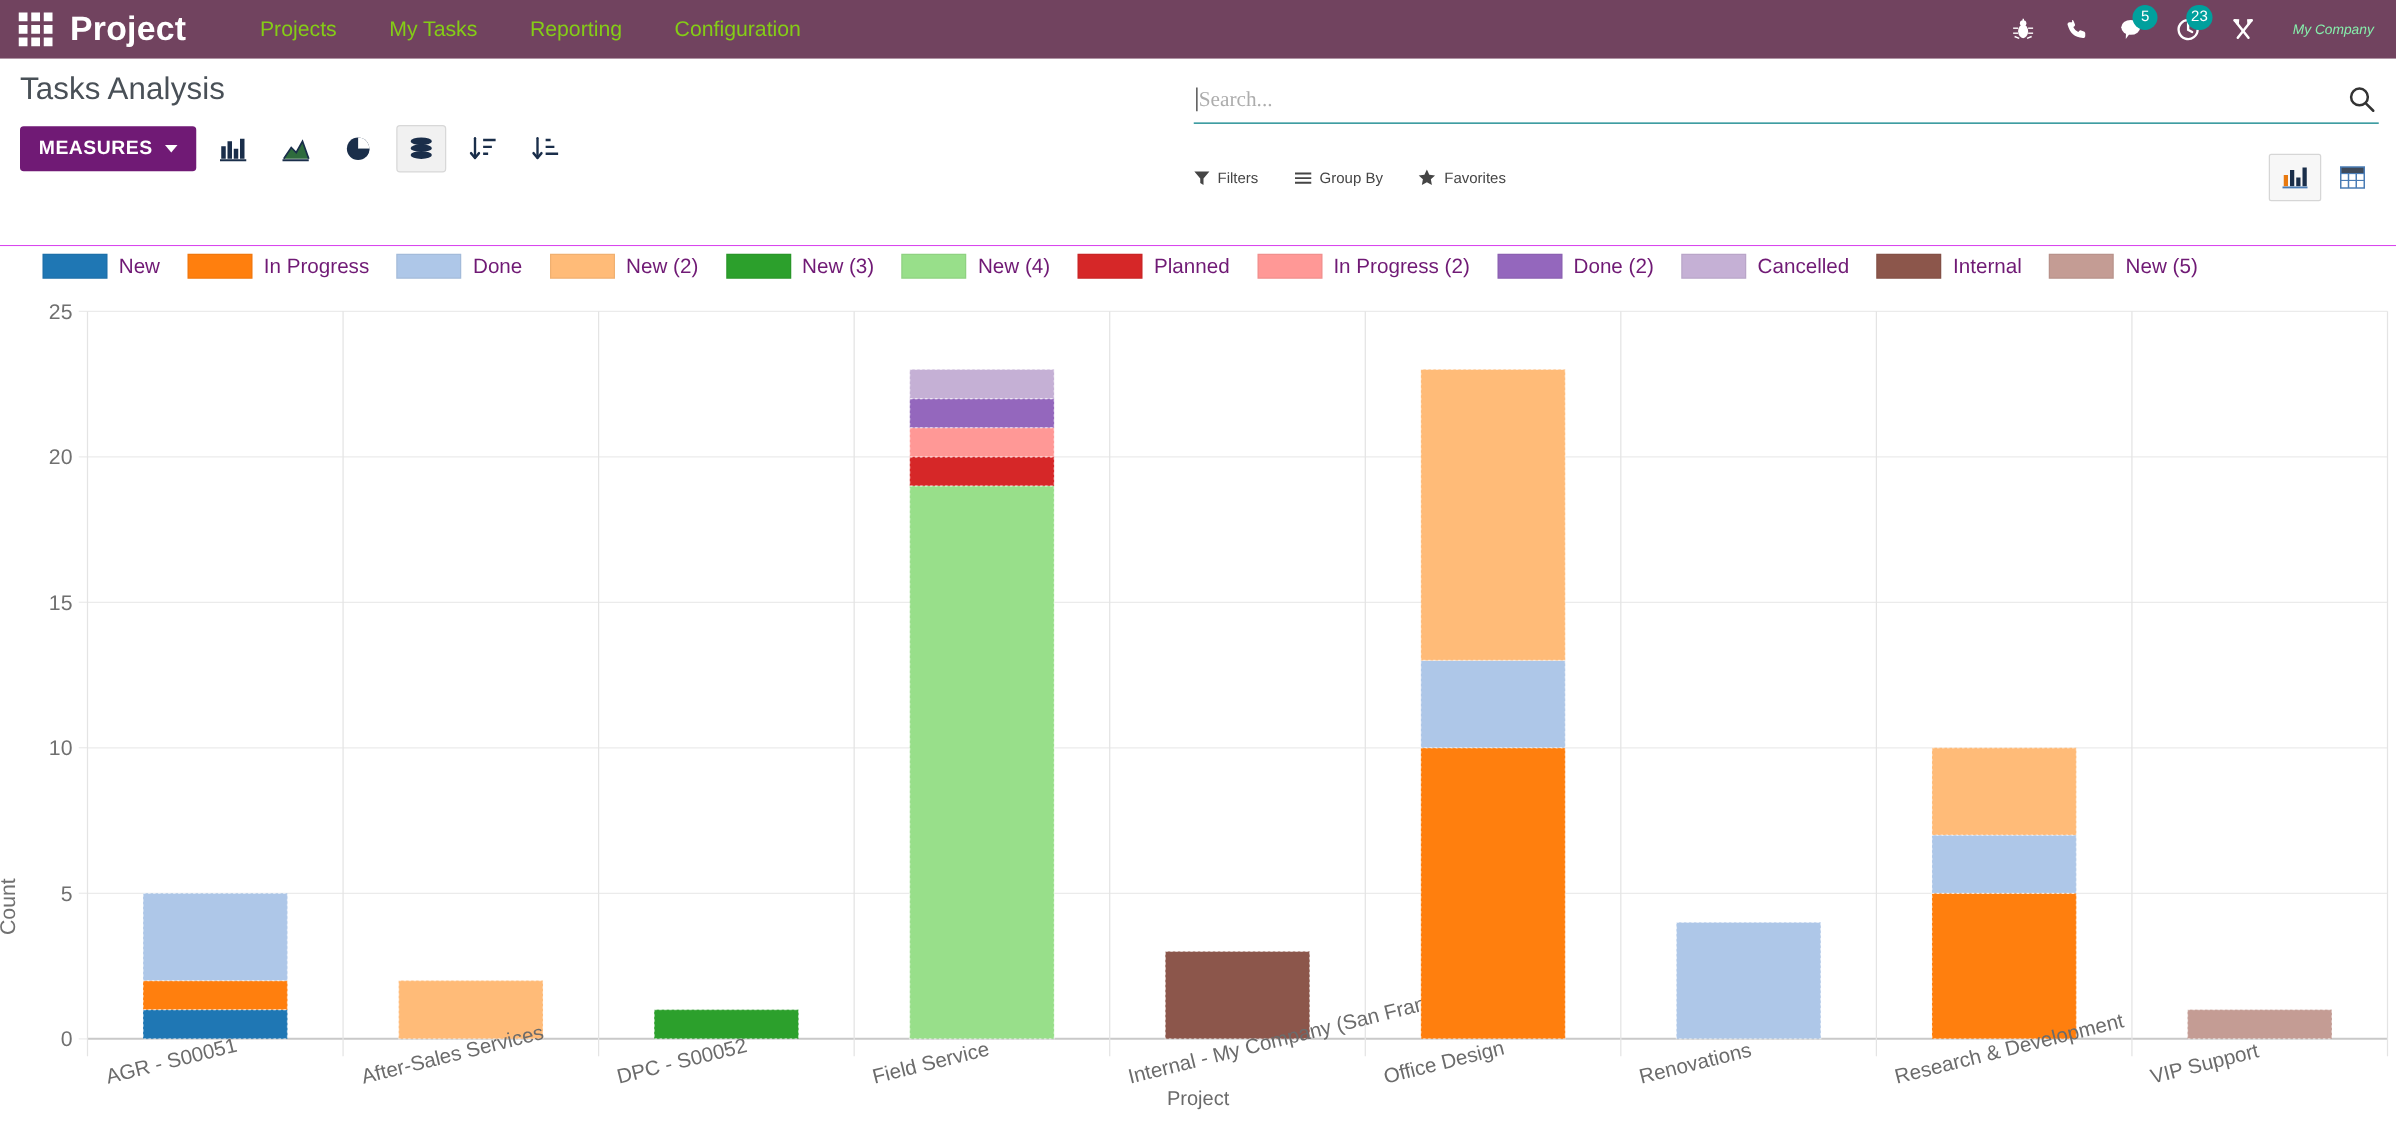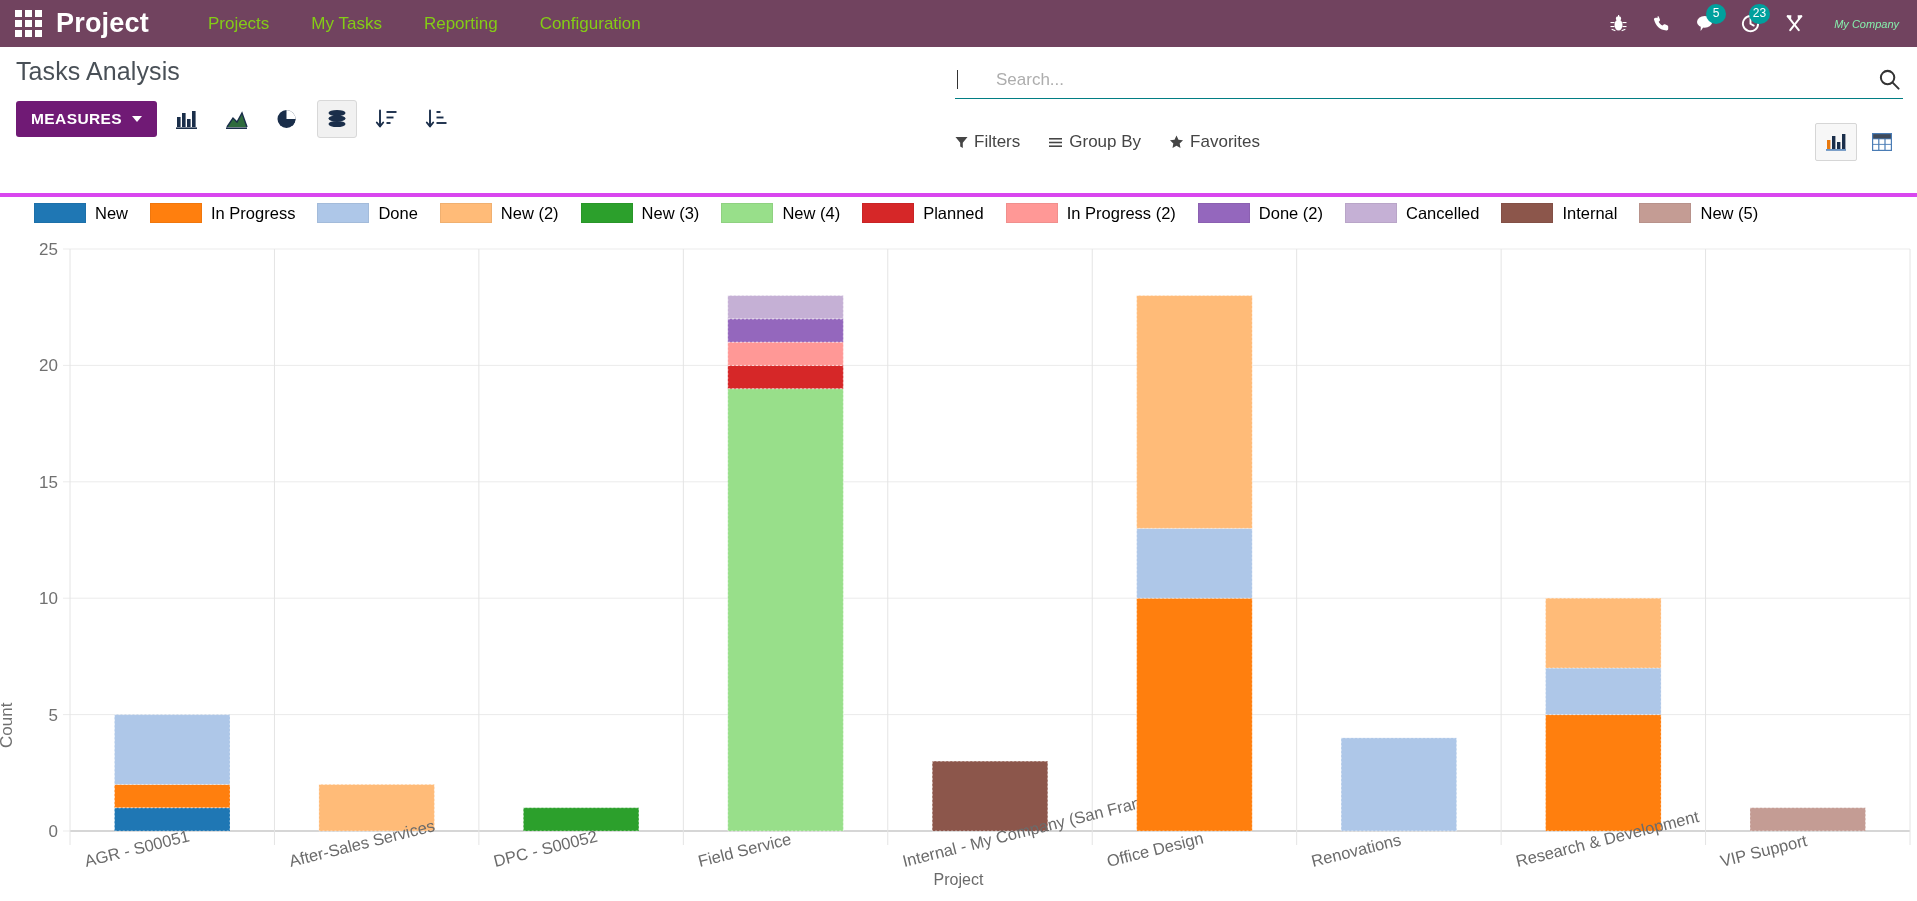--- a/index.html
+++ b/index.html
@@ -70,21 +70,21 @@
       radial-gradient(circle at 50% 12%, #3b2a1d 0 40%, transparent 41%),
       linear-gradient(160deg, #9a7f63, #6d5a46);
     border: 1px solid rgba(255,255,255,.3);
     flex: none;
   }
   .user-name { font-size: 17px; color: #f3eef2; }
 
   
   .control-panel {
     background: #ffffff;
-    border-bottom: 4px solid #d946ef;
+    border-bottom: 1px solid #d946ef;
     padding: 0;
     position: relative;
     height: 150px;
   }
   .cp-left {
     position: absolute; left: 16px; top: 10px; width: 900px;
   }
   .page-title {
     font-size: 25px; color: #495057; font-weight: 400;
     margin-bottom: 14px; letter-spacing: .1px;
@@ -117,33 +117,32 @@
     display: flex; align-items: center;
     padding: 3px 2px 7px 2px;
     position: relative;
   }
   .search-caret {
     width: 1px; height: 19px; background: #333; margin-right: 1px;
   }
   .search-input {
     flex: 1; border: none; outline: none;
     font-size: 17px; color: #404040; background: transparent;
-    font-family: Liberation Sans, sans-serif;
-    padding-left: 37px;
+    font-family: Liberation Serif, serif;
   }
   .search-input::placeholder { color: #adadad; }
   .search-glass { flex: none; color: #333; display:flex; }
 
   .filter-row {
     position: absolute; left: 955px; top: 76px; right: 14px;
     display: flex; align-items: center; gap: 0px;
   }
   .filter-item {
     display: flex; align-items: center; gap: 6px;
-    font-size: 17px; color: #454545; cursor: pointer;
+    font-size: 12px; color: #454545; cursor: pointer;
     padding: 6px 14px 6px 0; white-space: nowrap; margin-right: 14px;
   }
   .filter-item svg { display:block; }
   .view-switch { margin-left: auto; display: flex; align-items: center; gap: 4px; }
   .view-btn {
     width: 42px; height: 38px;
     display: flex; align-items: center; justify-content: center;
     border: 1px solid transparent; border-radius: 2px; cursor: pointer;
   }
   .view-btn.active { background: #f7f7f7; border-color: #d6d6d6; }
@@ -164,21 +163,21 @@
     flex-wrap: nowrap;
   }
   .legend-item {
     display: flex; align-items: center; gap: 9px;
     margin-right: 22px; cursor: pointer; white-space: nowrap;
   }
   .legend-swatch {
     width: 52px; height: 20px; flex: none;
     border: 1px solid rgba(0,0,0,.06);
   }
-  .legend-label { font-size: 16.5px; color: #000000; }
+  .legend-label { font-size: 16.5px; color: #701a75; }
 
   .plot-area { position: absolute; left: 0; top: 46px; width: 1917px; height: 658px; }
 
   .y-title {
     position: absolute; left: -3px; top: 505px;
     transform: rotate(-90deg); transform-origin: left top;
     font-size: 17px; color: #707070; white-space: nowrap;
   }
   .x-title {
     position: absolute; left: 0; top: 628px; width: 1917px;

